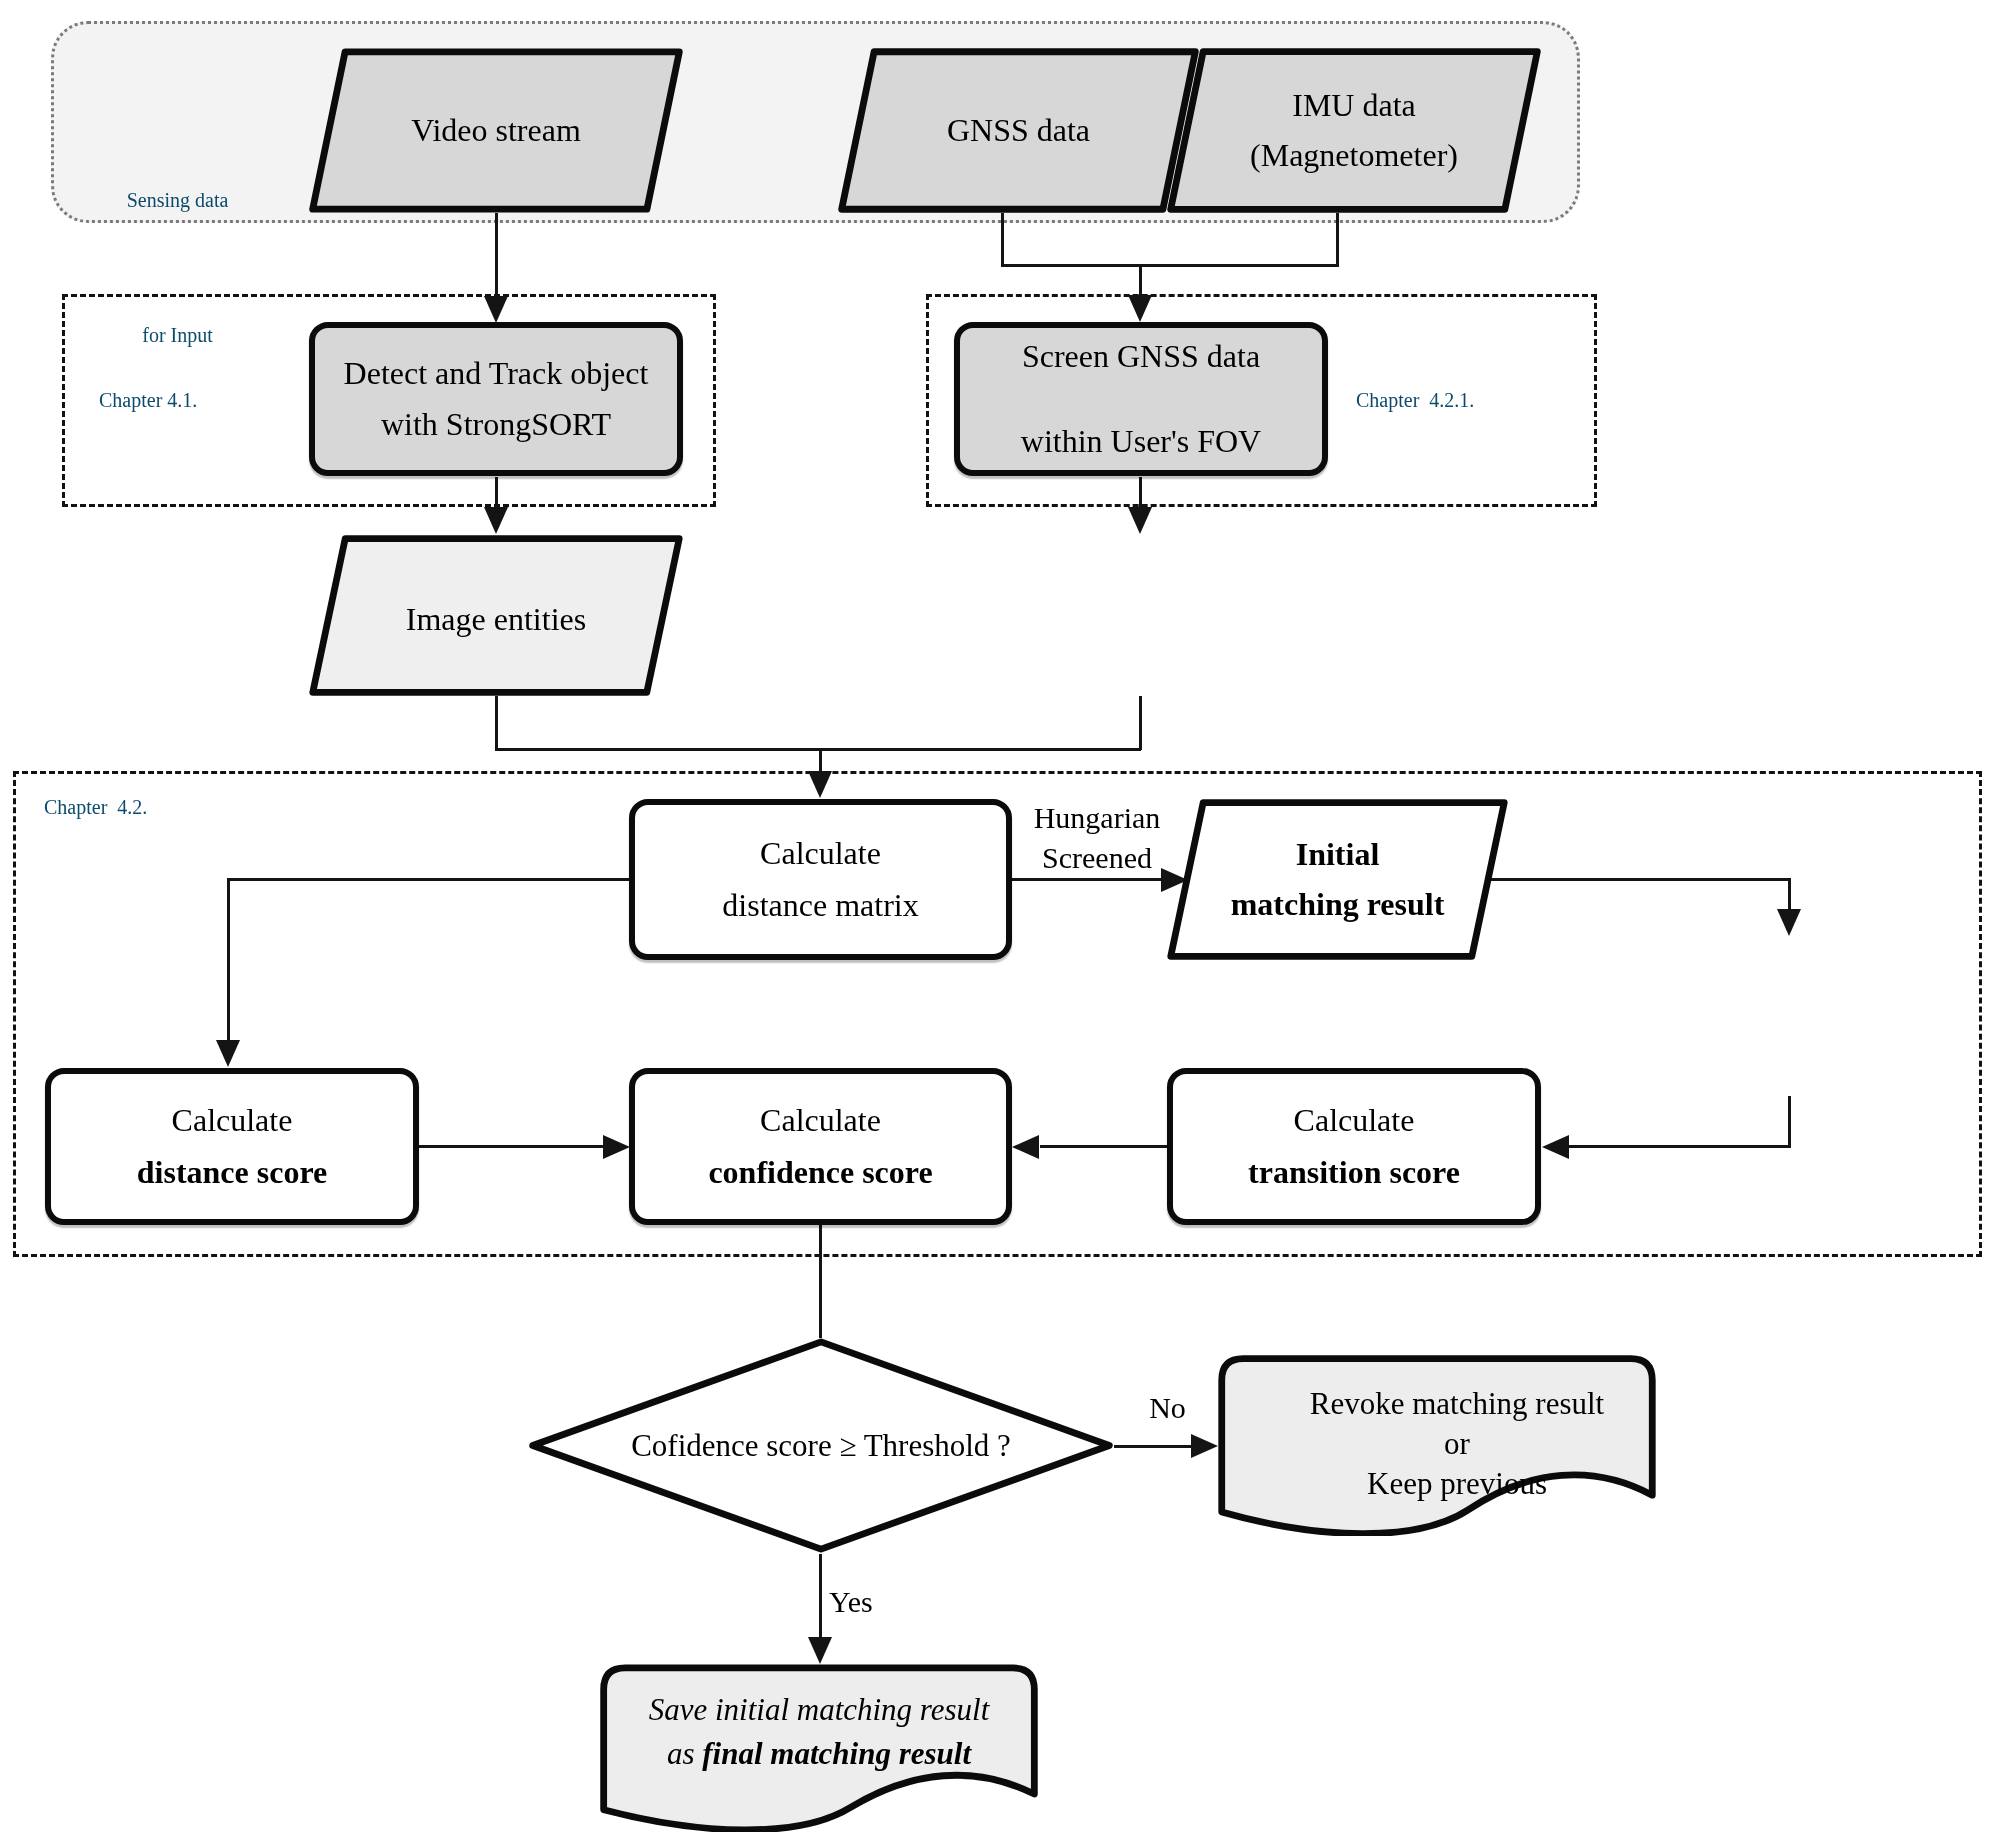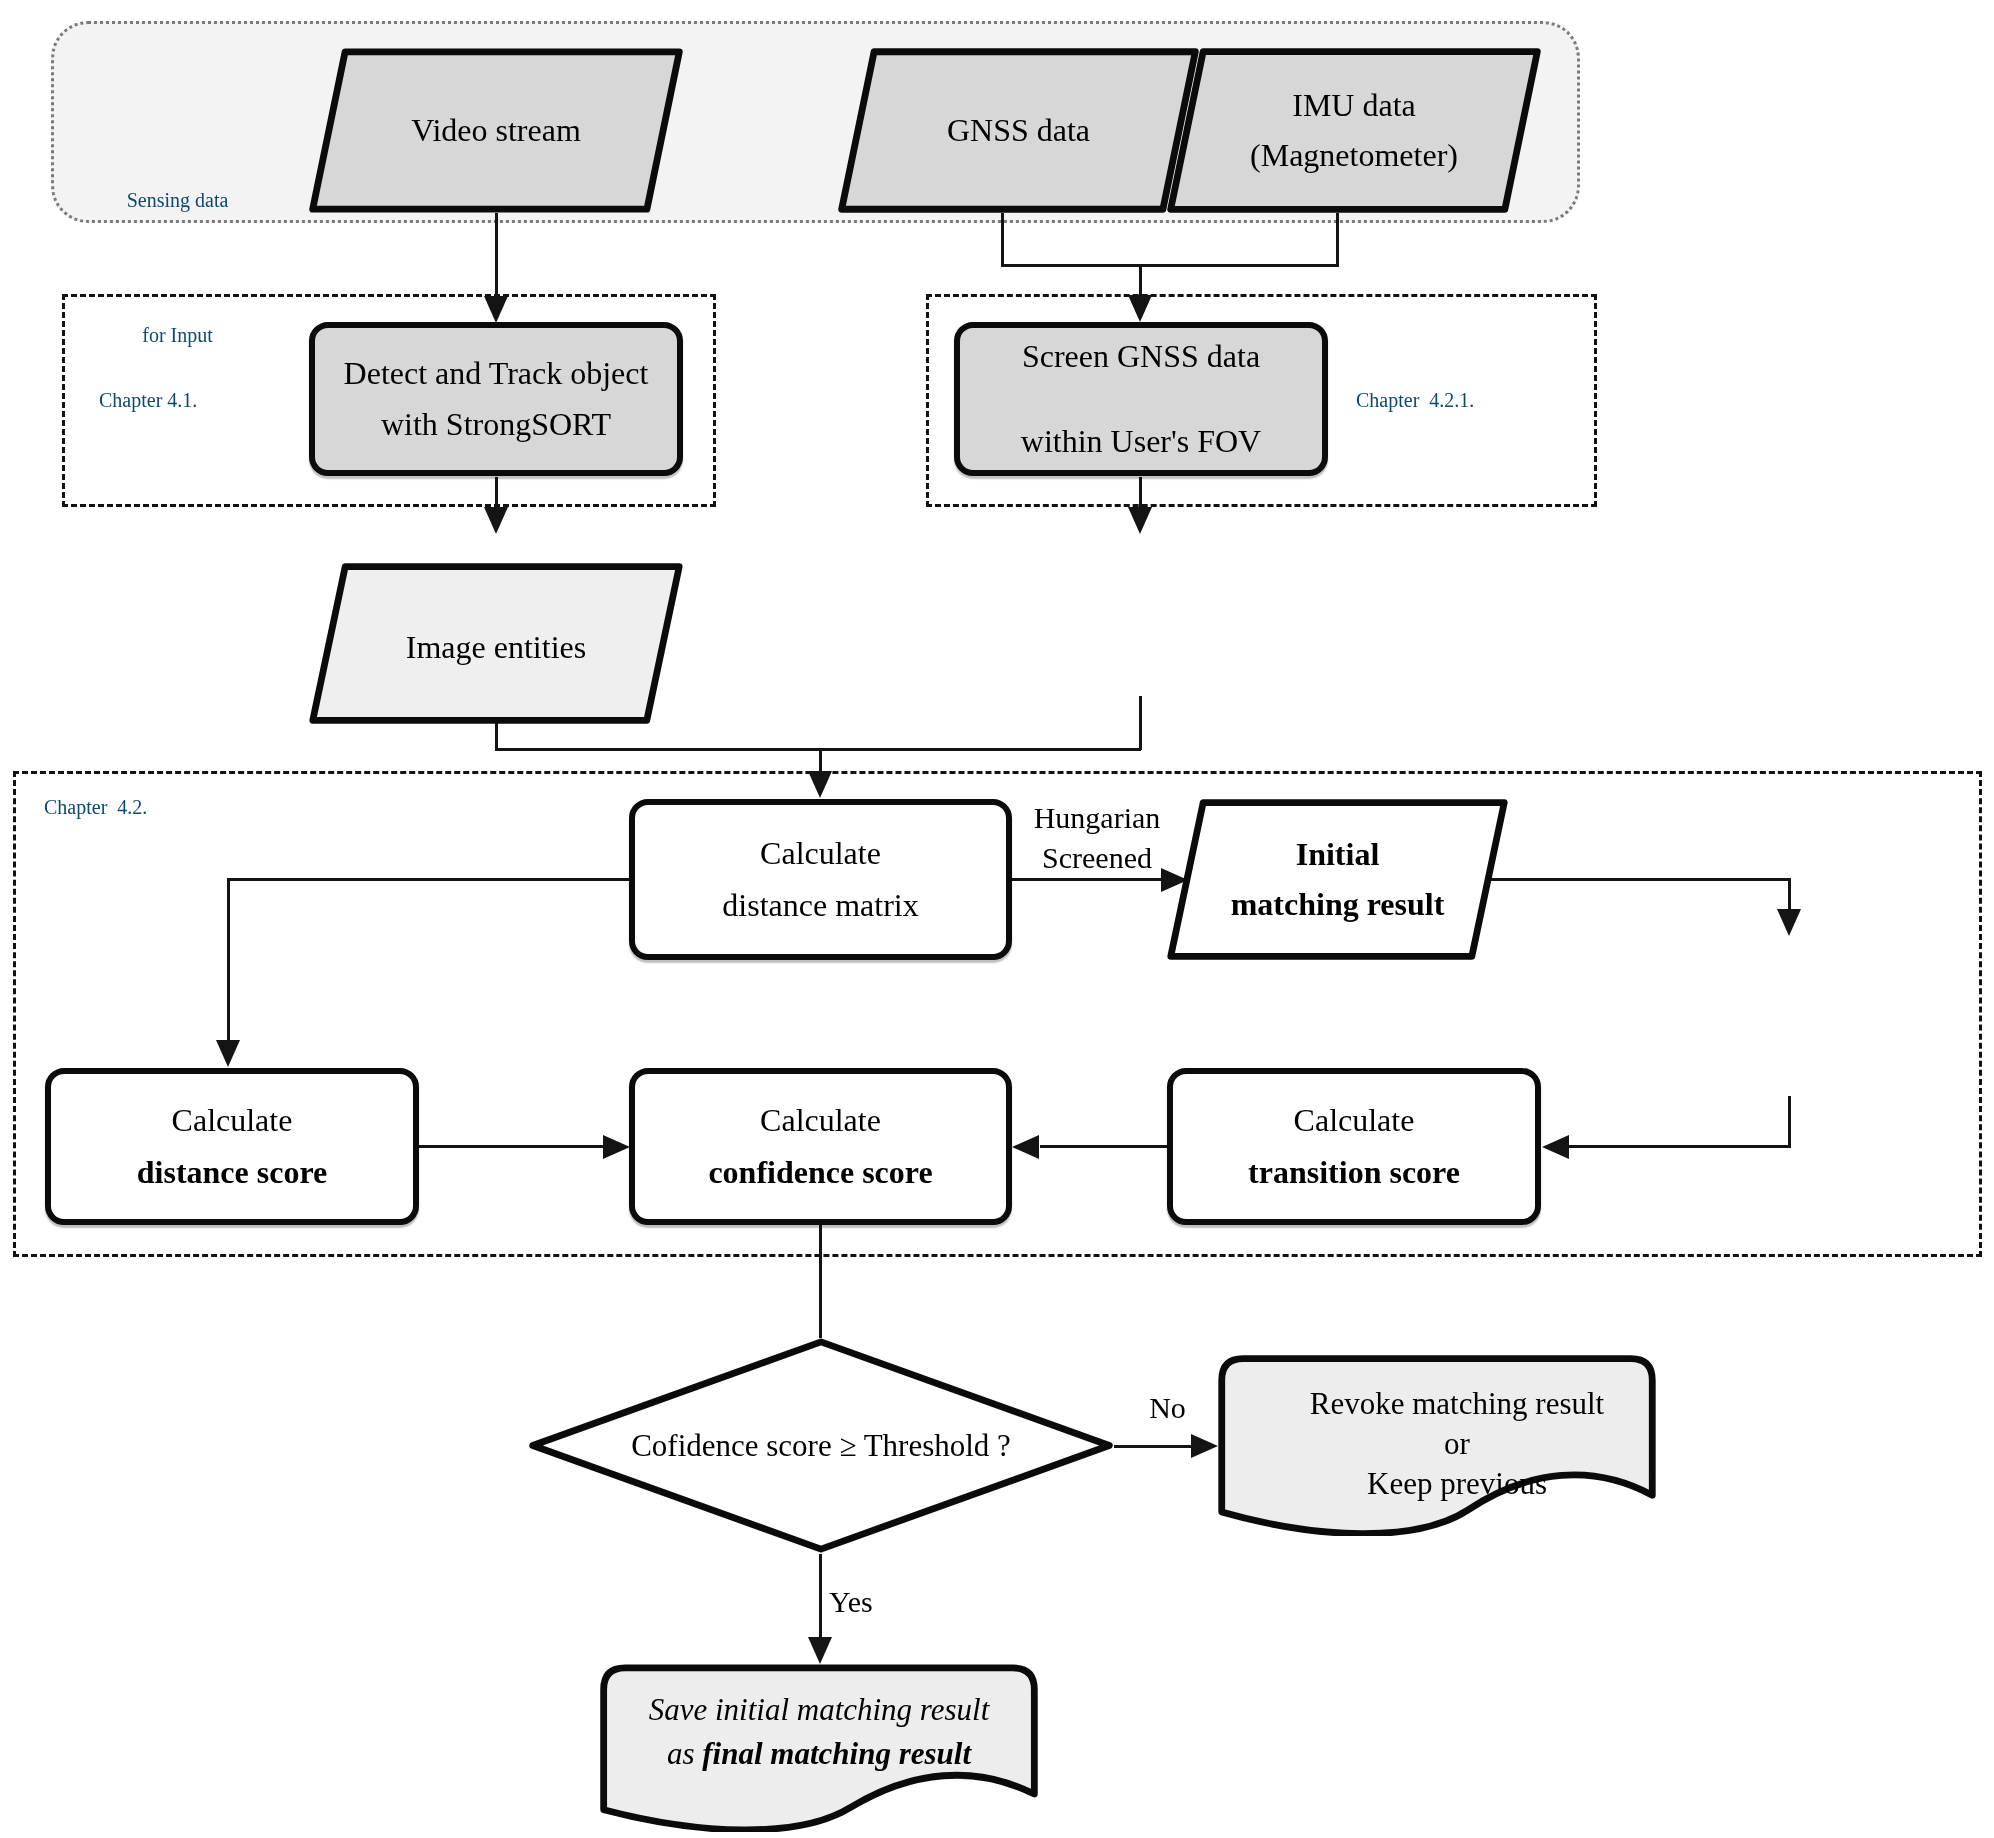--- a/index.html
+++ b/index.html
@@ -140,21 +140,21 @@
   <div class="rrect fill-gray" style="left:309px;top:322px;width:374px;height:154px;">
     <span>Detect and Track object</span>
     <span>with StrongSORT</span>
   </div>
 
   <div class="rrect fill-gray" style="left:954px;top:322px;width:374px;height:154px;gap:48px;">
     <span>Screen GNSS data</span>
     <span>within User's FOV</span>
   </div>
 
-  <div class="shape" style="left:309px;top:535px;width:374px;height:169px;margin-top:28px;">
+  <div class="shape" style="left:309px;top:535px;width:374px;height:169px;">
     <svg width="374" height="161" viewBox="0 0 715 308">
       <polygon points="69,7 708,7 646,301 7,301" fill="#efefef"></polygon>
     </svg>
     <div class="lbl">
         <span>Image entities</span>
       </div>
   </div>
 
 
   <div class="rrect" style="left:629px;top:799px;width:383px;height:161px;">

